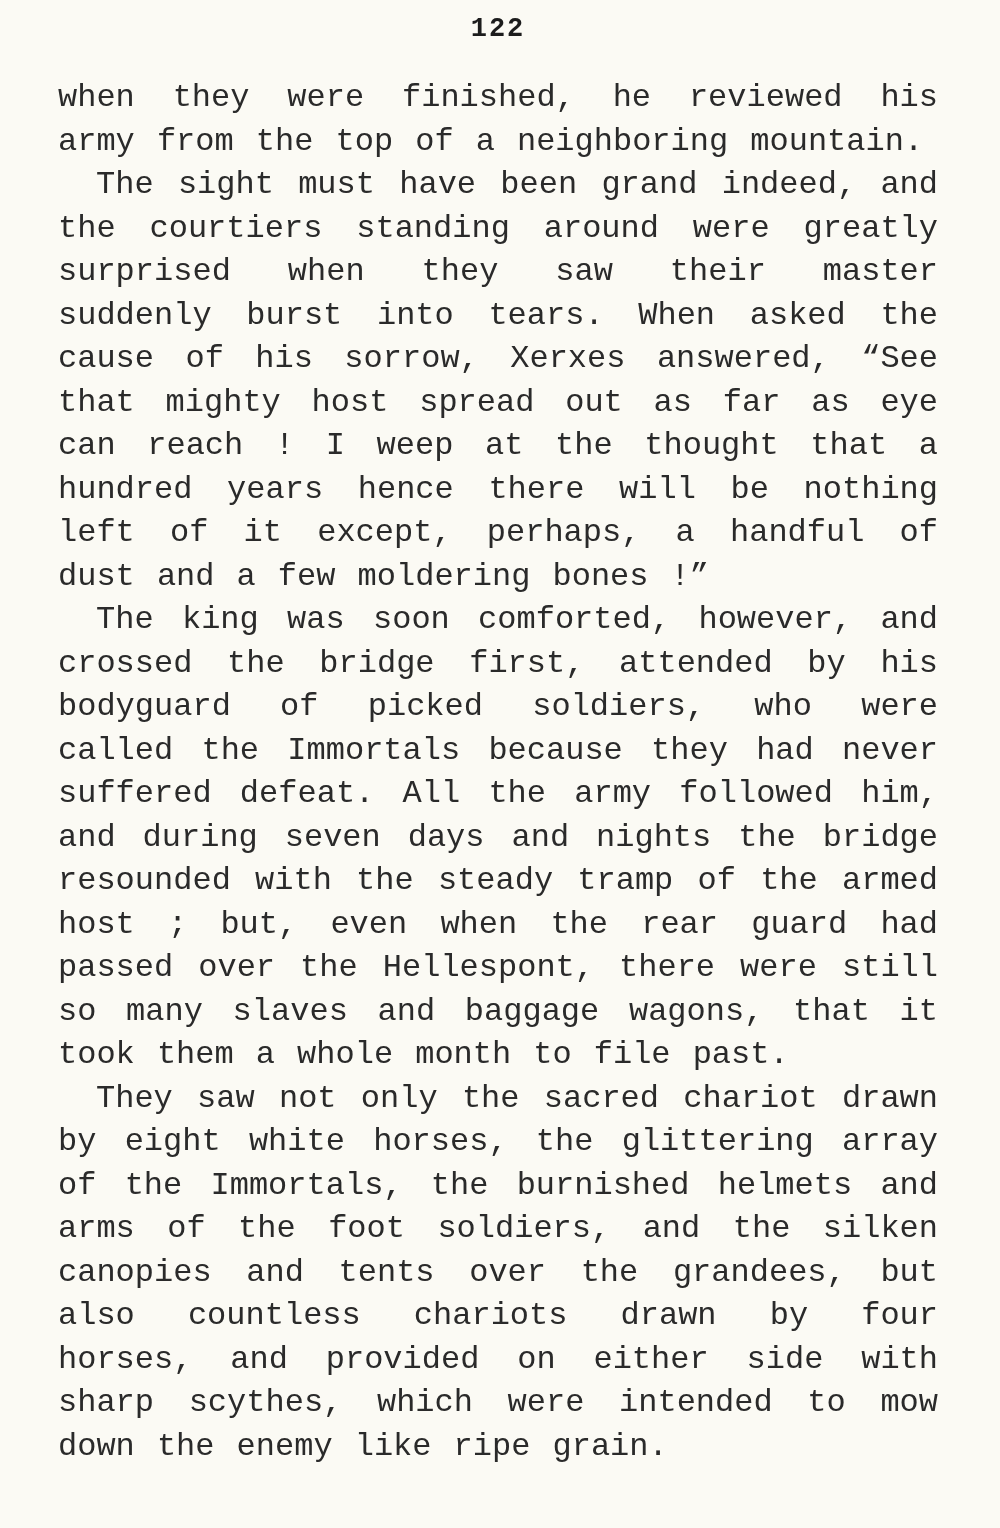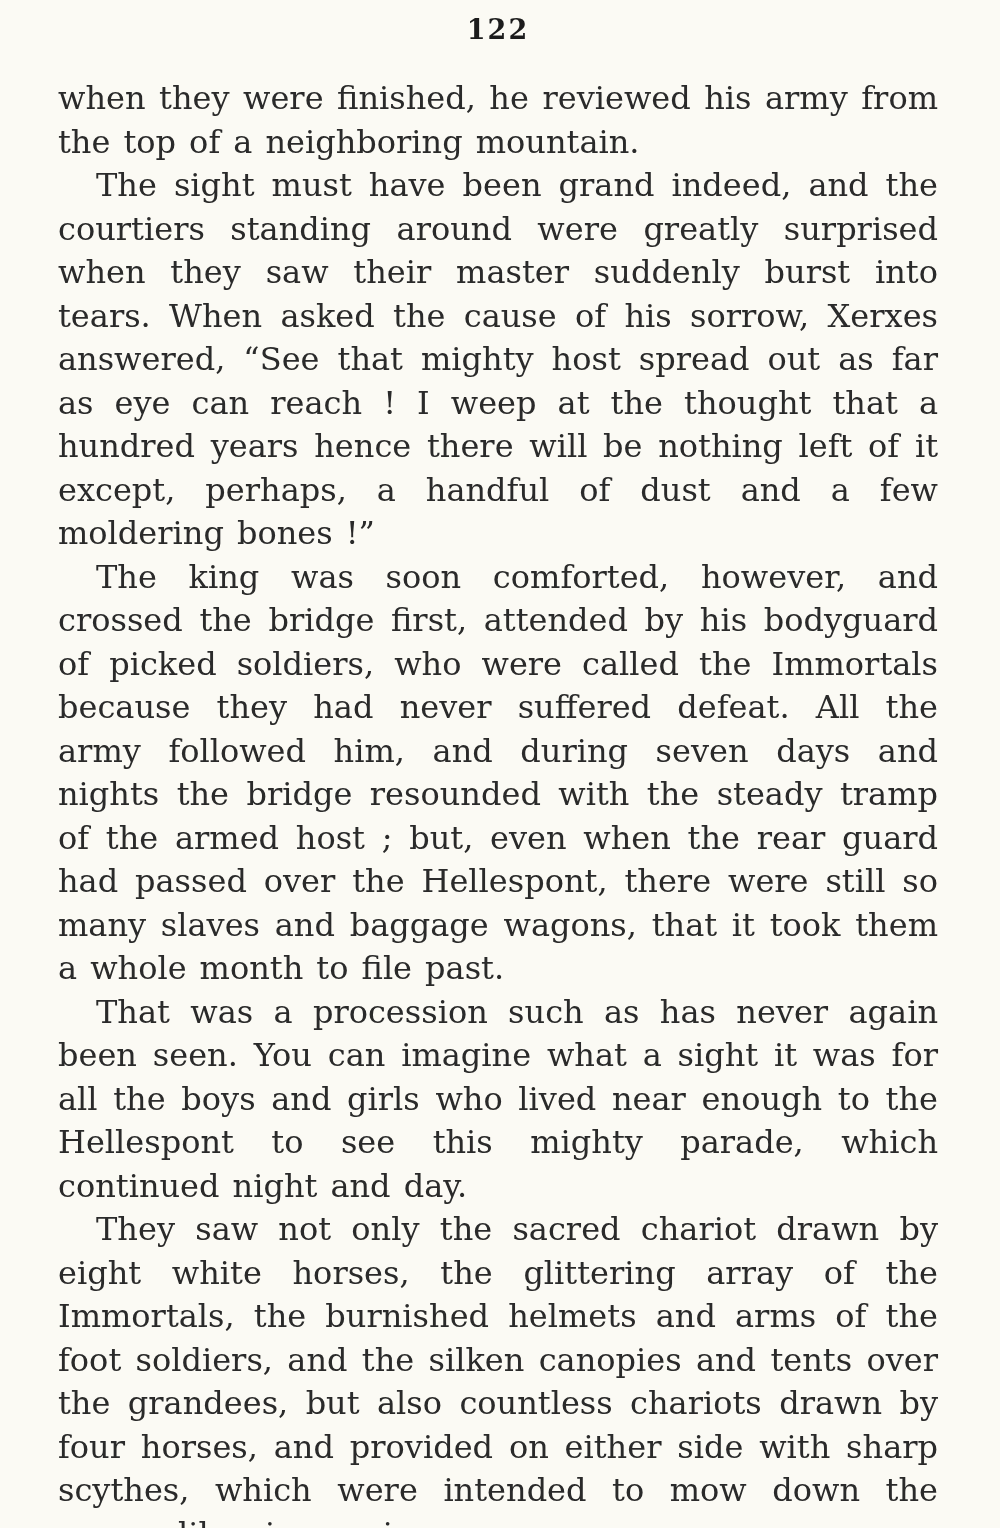--- a/index.html
+++ b/index.html
@@ -13,20 +13,21 @@
     font-family: "DejaVu Serif", "Liberation Serif", serif;
     color: #2a2a2a;
     overflow: hidden;
   }
   .page {
     box-sizing: border-box;
     width: 1000px;
     height: 1224px;
     padding: 14px 62px 0 58px;
     background: #fbfaf4;
+    font-family: Liberation Mono, monospace;
   }
   .page-number {
     text-align: center;
     font-weight: bold;
     font-size: 27px;
     letter-spacing: 2px;
     color: #1c1c1c;
     margin: 0 0 32px 0;
   }
   .text-block {
@@ -46,16 +47,15 @@
 </head>
 <body>
 
 <div class="page">
   <div class="page-number">122</div>
 
   <div class="text-block">
     <p class="para no-indent">when they were finished, he reviewed his army from the top of a neighboring mountain.</p>
     <p class="para">The sight must have been grand indeed, and the courtiers standing around were greatly surprised when they saw their master suddenly burst into tears.  When asked the cause of his sorrow, Xerxes answered, “See that mighty host spread out as far as eye can reach !  I weep at the thought that a hundred years hence there will be nothing left of it except, perhaps, a handful of dust and a few moldering bones !”</p>
     <p class="para">The king was soon comforted, however, and crossed the bridge first, attended by his bodyguard of picked soldiers, who were called the Immortals because they had never suffered defeat.  All the army followed him, and during seven days and nights the bridge resounded with the steady tramp of the armed host ; but, even when the rear guard had passed over the Hellespont, there were still so many slaves and baggage wagons, that it took them a whole month to file past.</p>
-    <p class="para">That was a procession such as has never again been seen.  You can imagine what a sight it was for all the boys and girls who lived near enough to the Hellespont to see this mighty parade, which continued night and day.</p>
     <p class="para">They saw not only the sacred chariot drawn by eight white horses, the glittering array of the Immortals, the burnished helmets and arms of the foot soldiers, and the silken canopies and tents over the grandees, but also countless chariots drawn by four horses, and provided on either side with sharp scythes, which were intended to mow down the enemy like ripe grain.</p>
   </div>
 </div>
 
 </body></html>

